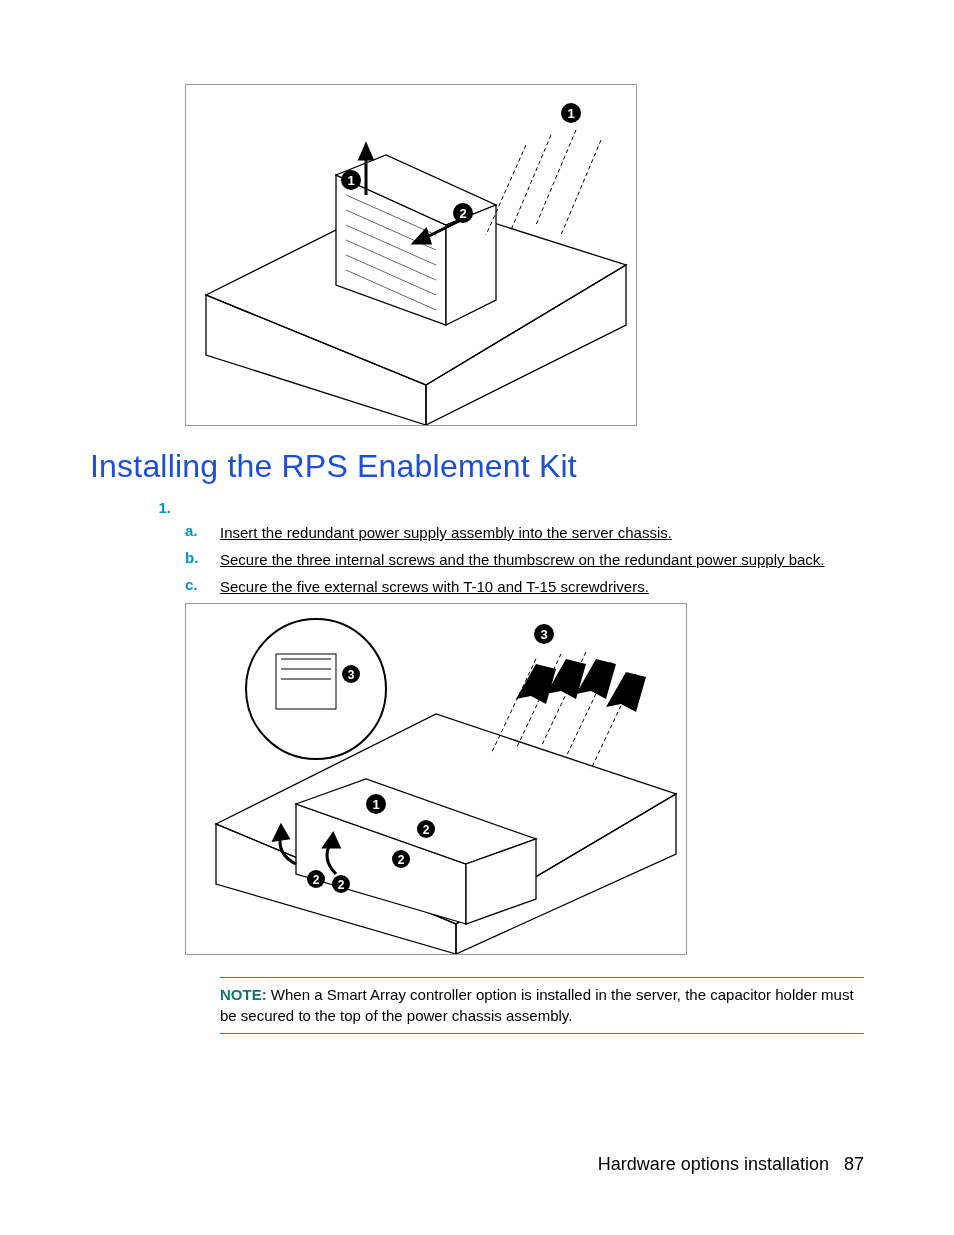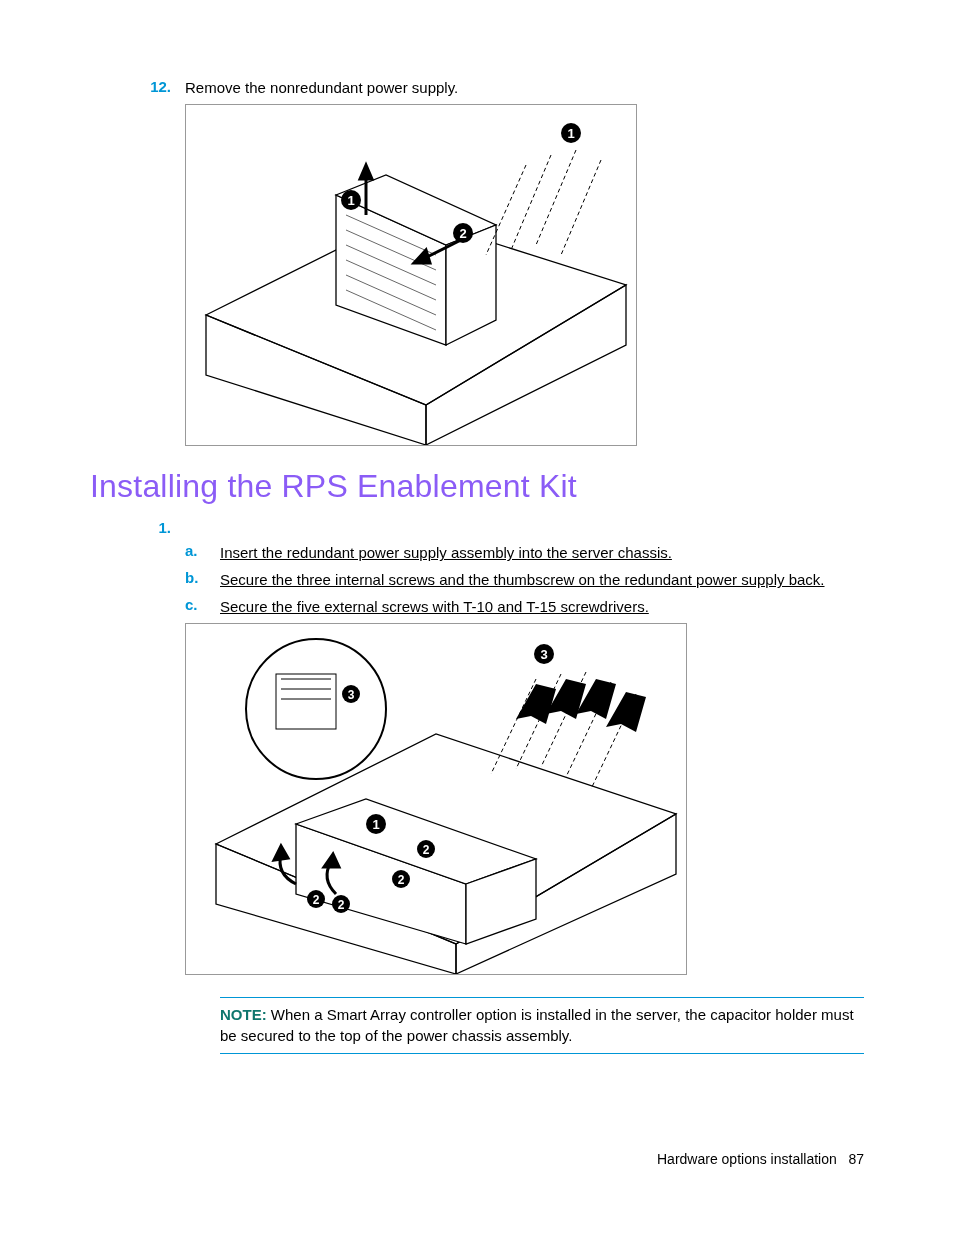--- a/index.html
+++ b/index.html
@@ -46,21 +46,21 @@
     align-items: center;
     justify-content: center;
     color: #666;
     font-size: 12px;
   }
   .fig1 { width: 450px; height: 340px; }
   .fig2 { width: 500px; height: 350px; }
   .section-heading {
     font-size: 32px;
     font-weight: normal;
-    color: #8b5cf6;
+    color: #1d4ed8;
     margin: 12px 0 14px 0;
     letter-spacing: 0.2px;
   }
   .sub-row {
     display: flex;
     margin-left: 95px;
     margin-bottom: 6px;
   }
   .sub-letter {
     width: 35px;
@@ -82,38 +82,34 @@
     padding: 6px 4px 7px 0;
     font-size: 15px;
     line-height: 1.4;
   }
   .note-label {
     font-weight: bold;
     color: #0f766e;
   }
   .footer {
     position: absolute;
-    bottom: 68px;
+    bottom: 60px;
     right: 90px;
-    font-size: 14px;
+    font-size: 18px;
   }
   .figure svg {
     width: 100%;
     height: 100%;
   }
 </style>
 </head>
 <body>
 
 <div class="page">
 
-  <div class="step-row">
-    <div class="step-num">12.</div>
-    <div class="step-text">Remove the nonredundant power supply.</div>
-  </div>
 
   <div class="figure fig1" title="Server chassis diagram showing power supply removal with callouts 1 and 2">
     <svg viewBox="0 0 450 340">
       <rect x="0" y="0" width="450" height="340" fill="#fff" stroke="none"></rect>
 
       <polygon points="20,210 220,110 440,180 240,300" fill="none" stroke="#000" stroke-width="1.3"></polygon>
       <polygon points="20,210 20,270 240,340 240,300" fill="none" stroke="#000" stroke-width="1.3"></polygon>
       <polygon points="240,300 440,180 440,240 240,340" fill="none" stroke="#000" stroke-width="1.3"></polygon>
 
       <polygon points="150,90 260,140 260,240 150,200" fill="#fff" stroke="#000" stroke-width="1.3"></polygon>

